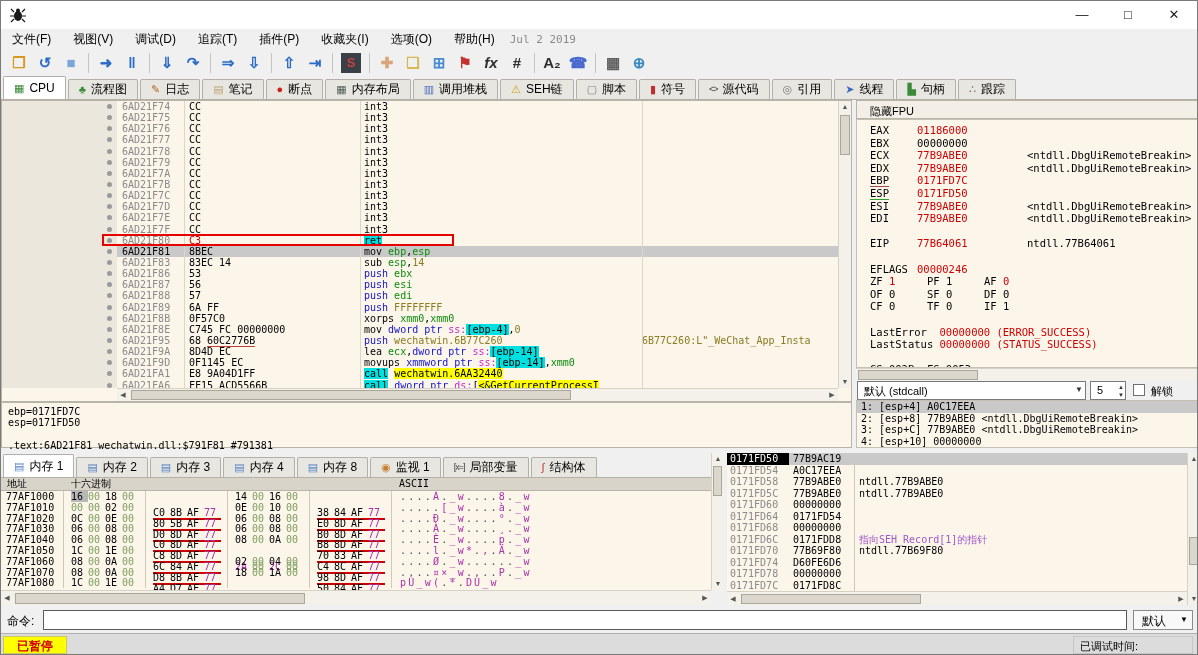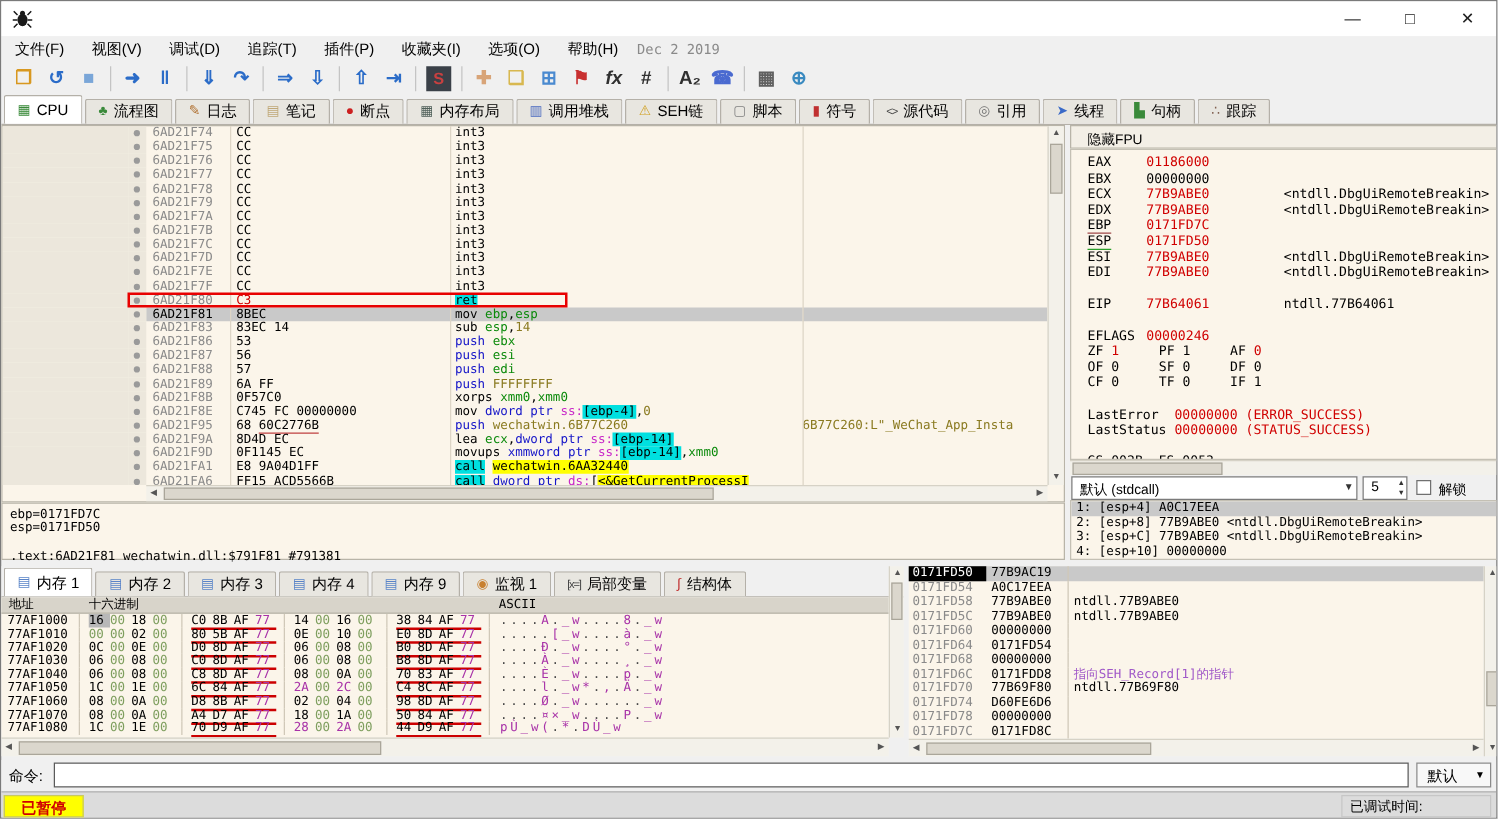--- a/index.html
+++ b/index.html
@@ -101,21 +101,21 @@
              font-family:"DejaVu Sans Mono",monospace;font-size:10px;line-height:12px;}
   #dump-rows{position:absolute;left:0;top:13px;right:0;height:99px;overflow:hidden;}
   .mrow{display:flex;height:10.8px;line-height:11px;font-family:"DejaVu Sans Mono",monospace;font-size:10px;white-space:pre;}
   .maddr{width:63px;flex:none;padding-left:5px;border-right:1px solid #d0c8b8;}
   .mgrp{width:82px;flex:none;padding-left:7px;border-right:1px solid #d0c8b8;}
   .mgrp.ptr{}
   .mgrp.ptr .byteline{border-bottom:2px solid #cc0000;}
   .mbyte{display:inline-block;width:17px;}
   .mascii{flex:1;padding-left:8px;letter-spacing:2.2px;}
   .selbyte{background:#b8b8b8;}
-  .bz{color:#7f9f5f;} .bp{color:#a832a8;} .bd{color:#000;}
+  .bz{color:#7f9f5f;} .bp{color:#a832a8;margin-top:16px;} .bd{color:#000;}
   .ach-dot{color:#4a4a4a;} .ach{color:#a832a8;}
 
   
   #stack{left:726px;top:452px;width:460px;height:138px;border:none;}
   .srow{display:flex;height:11.5px;line-height:11.6px;font-family:"DejaVu Sans Mono",monospace;font-size:10px;white-space:pre;}
   .saddr{width:62px;flex:none;padding-left:3px;color:#8a8a8a;}
   .sval{width:66px;flex:none;padding-left:4px;border-right:1px solid #d0c8b8;}
   .scomment{flex:1;padding-left:4px;}
   .srow.sel{background:#c9c9c9;}
   .srow.sel .saddr{background:#000;color:#fff;}
@@ -151,21 +151,21 @@
       <path d="M4 5 L1 2 M4 9 L0 9 M4 12 L1 15 M12 5 L15 2 M12 9 L16 9 M12 12 L15 15" stroke="#1a1a1a" stroke-width="1.2" fill="none"></path>
     </svg>
     <div class="winctl">
       <span class="ctl">—</span>
       <span class="ctl">□</span>
       <span class="ctl">✕</span>
     </div>
   </div>
 
   <div class="menubar">
-    <span class="build-date" style="order:99">Dec 2 2019</span>
+    <span class="build-date" style="order:99">Jul 2 2019</span>
   <span class="menu-item" style="order: 0;">文件(F)</span>
       <span class="menu-item" style="order: 1;">视图(V)</span>
       <span class="menu-item" style="order: 2;">调试(D)</span>
       <span class="menu-item" style="order: 3;">追踪(T)</span>
       <span class="menu-item" style="order: 4;">插件(P)</span>
       <span class="menu-item" style="order: 5;">收藏夹(I)</span>
       <span class="menu-item" style="order: 6;">选项(O)</span>
       <span class="menu-item" style="order: 7;">帮助(H)</span>
     </div>
 
@@ -351,21 +351,21 @@
       <div class="tab">
         <span class="tglyph" style="color: rgb(90, 132, 200);">▤</span>
         <span>内存 3</span>
       </div>
       <div class="tab">
         <span class="tglyph" style="color: rgb(90, 132, 200);">▤</span>
         <span>内存 4</span>
       </div>
       <div class="tab">
         <span class="tglyph" style="color: rgb(90, 132, 200);">▤</span>
-        <span>内存 9</span>
+        <span>内存 8</span>
       </div>
       <div class="tab">
         <span class="tglyph" style="color: rgb(200, 128, 48);">◉</span>
         <span>监视 1</span>
       </div>
       <div class="tab">
         <span class="tglyph small" style="color: rgb(64, 64, 64);">[x=]</span>
         <span>局部变量</span>
       </div>
       <div class="tab">

